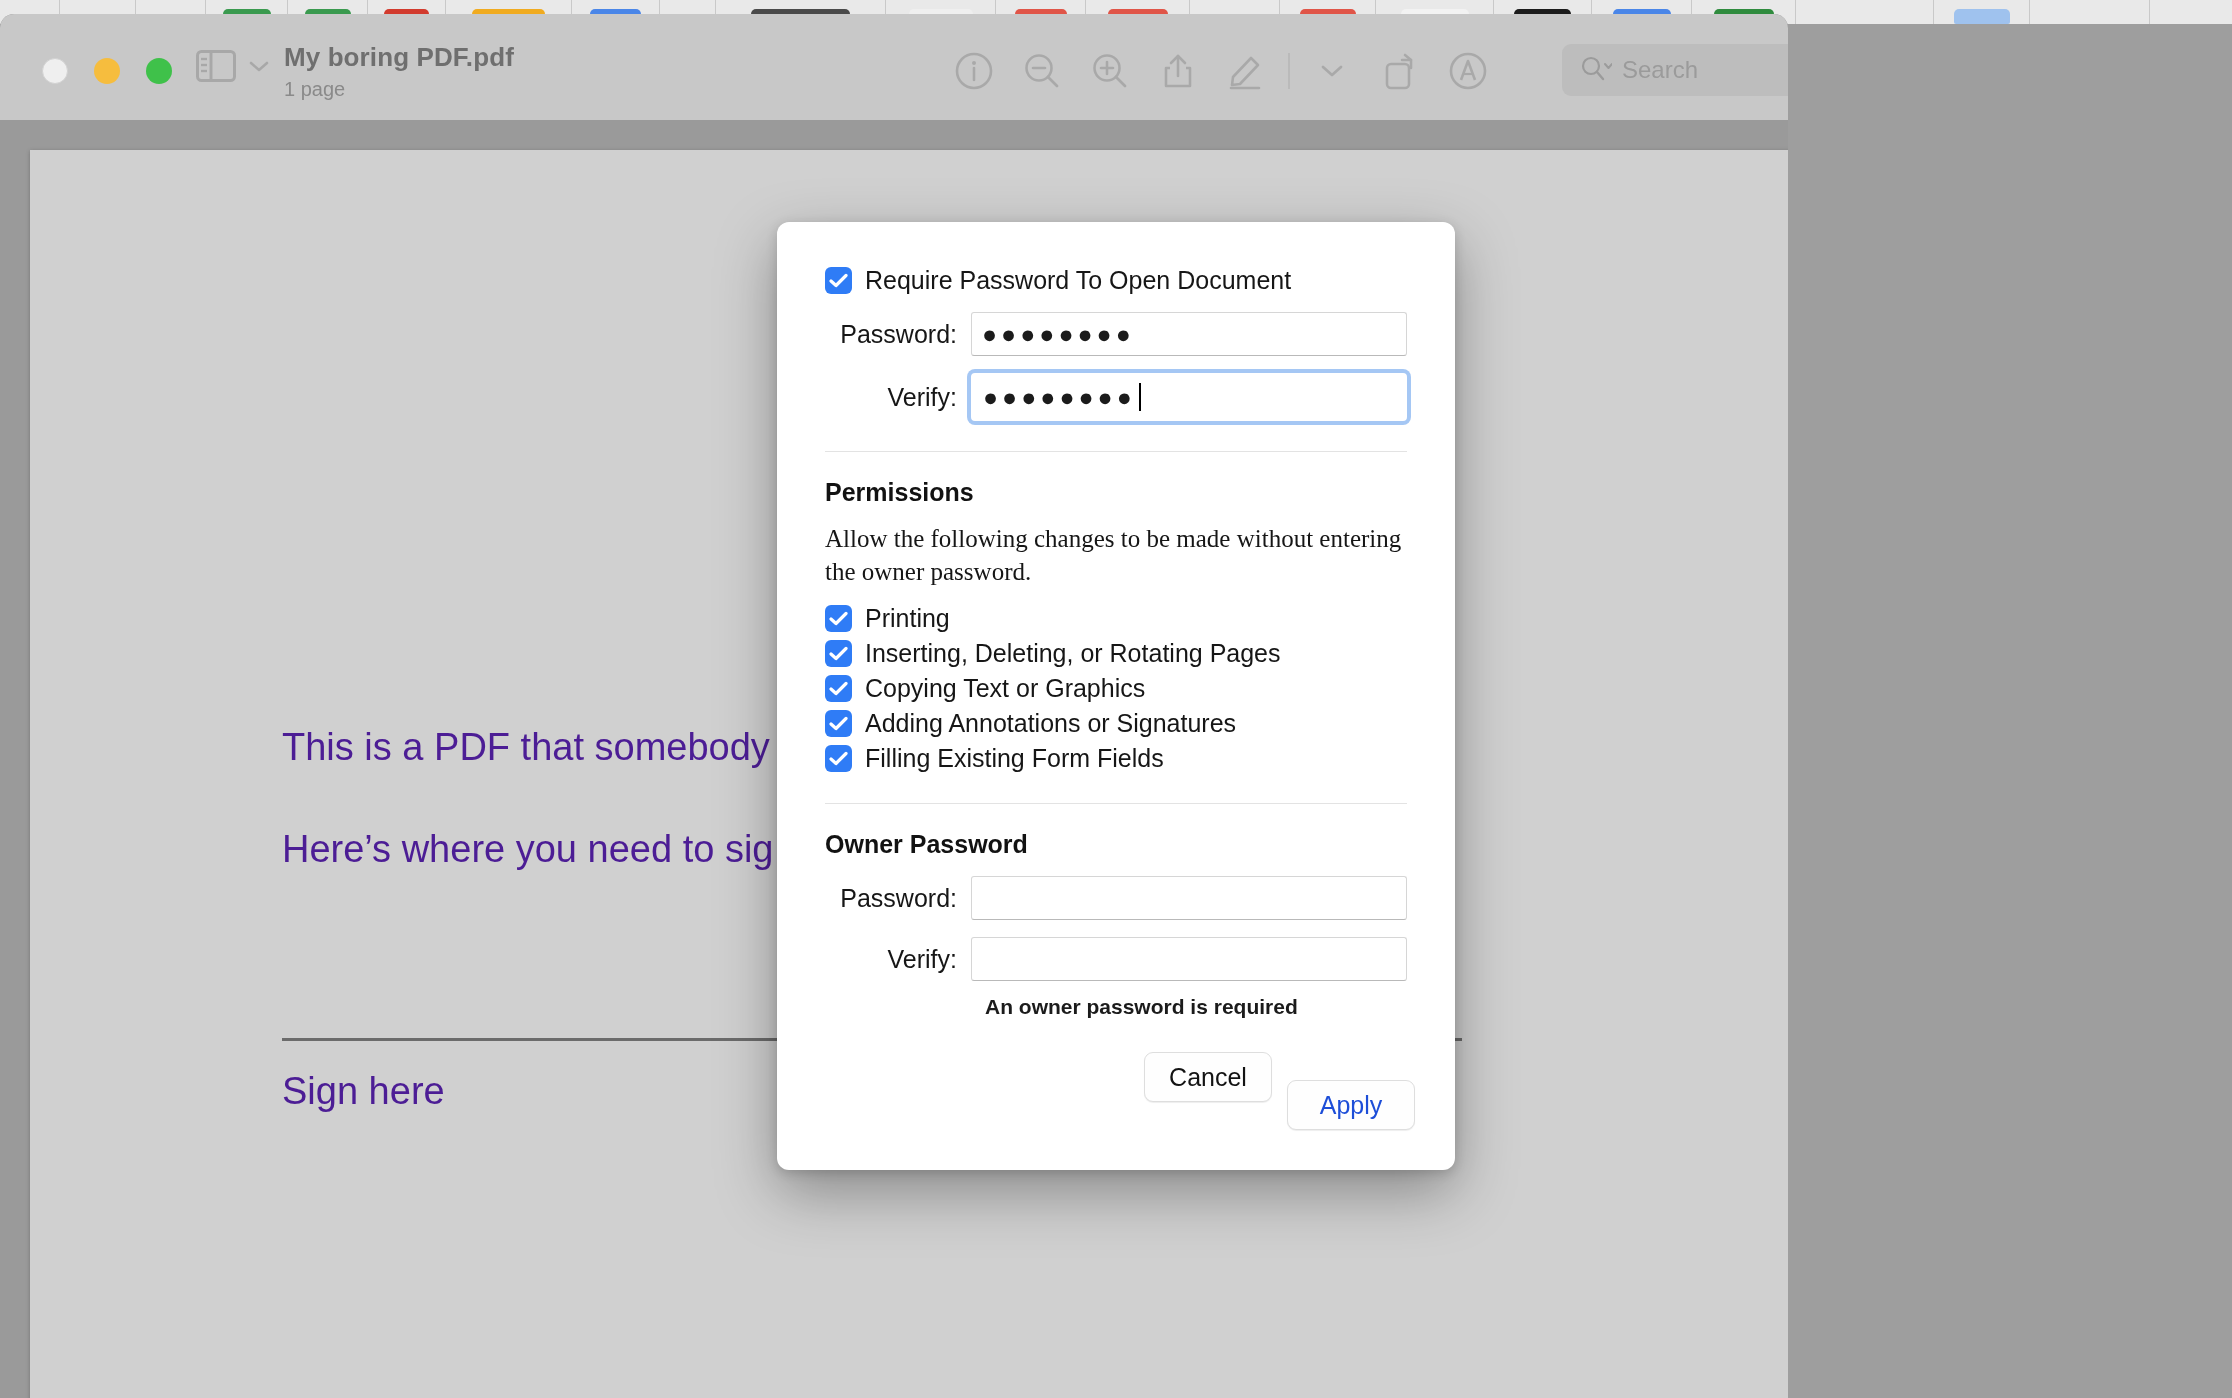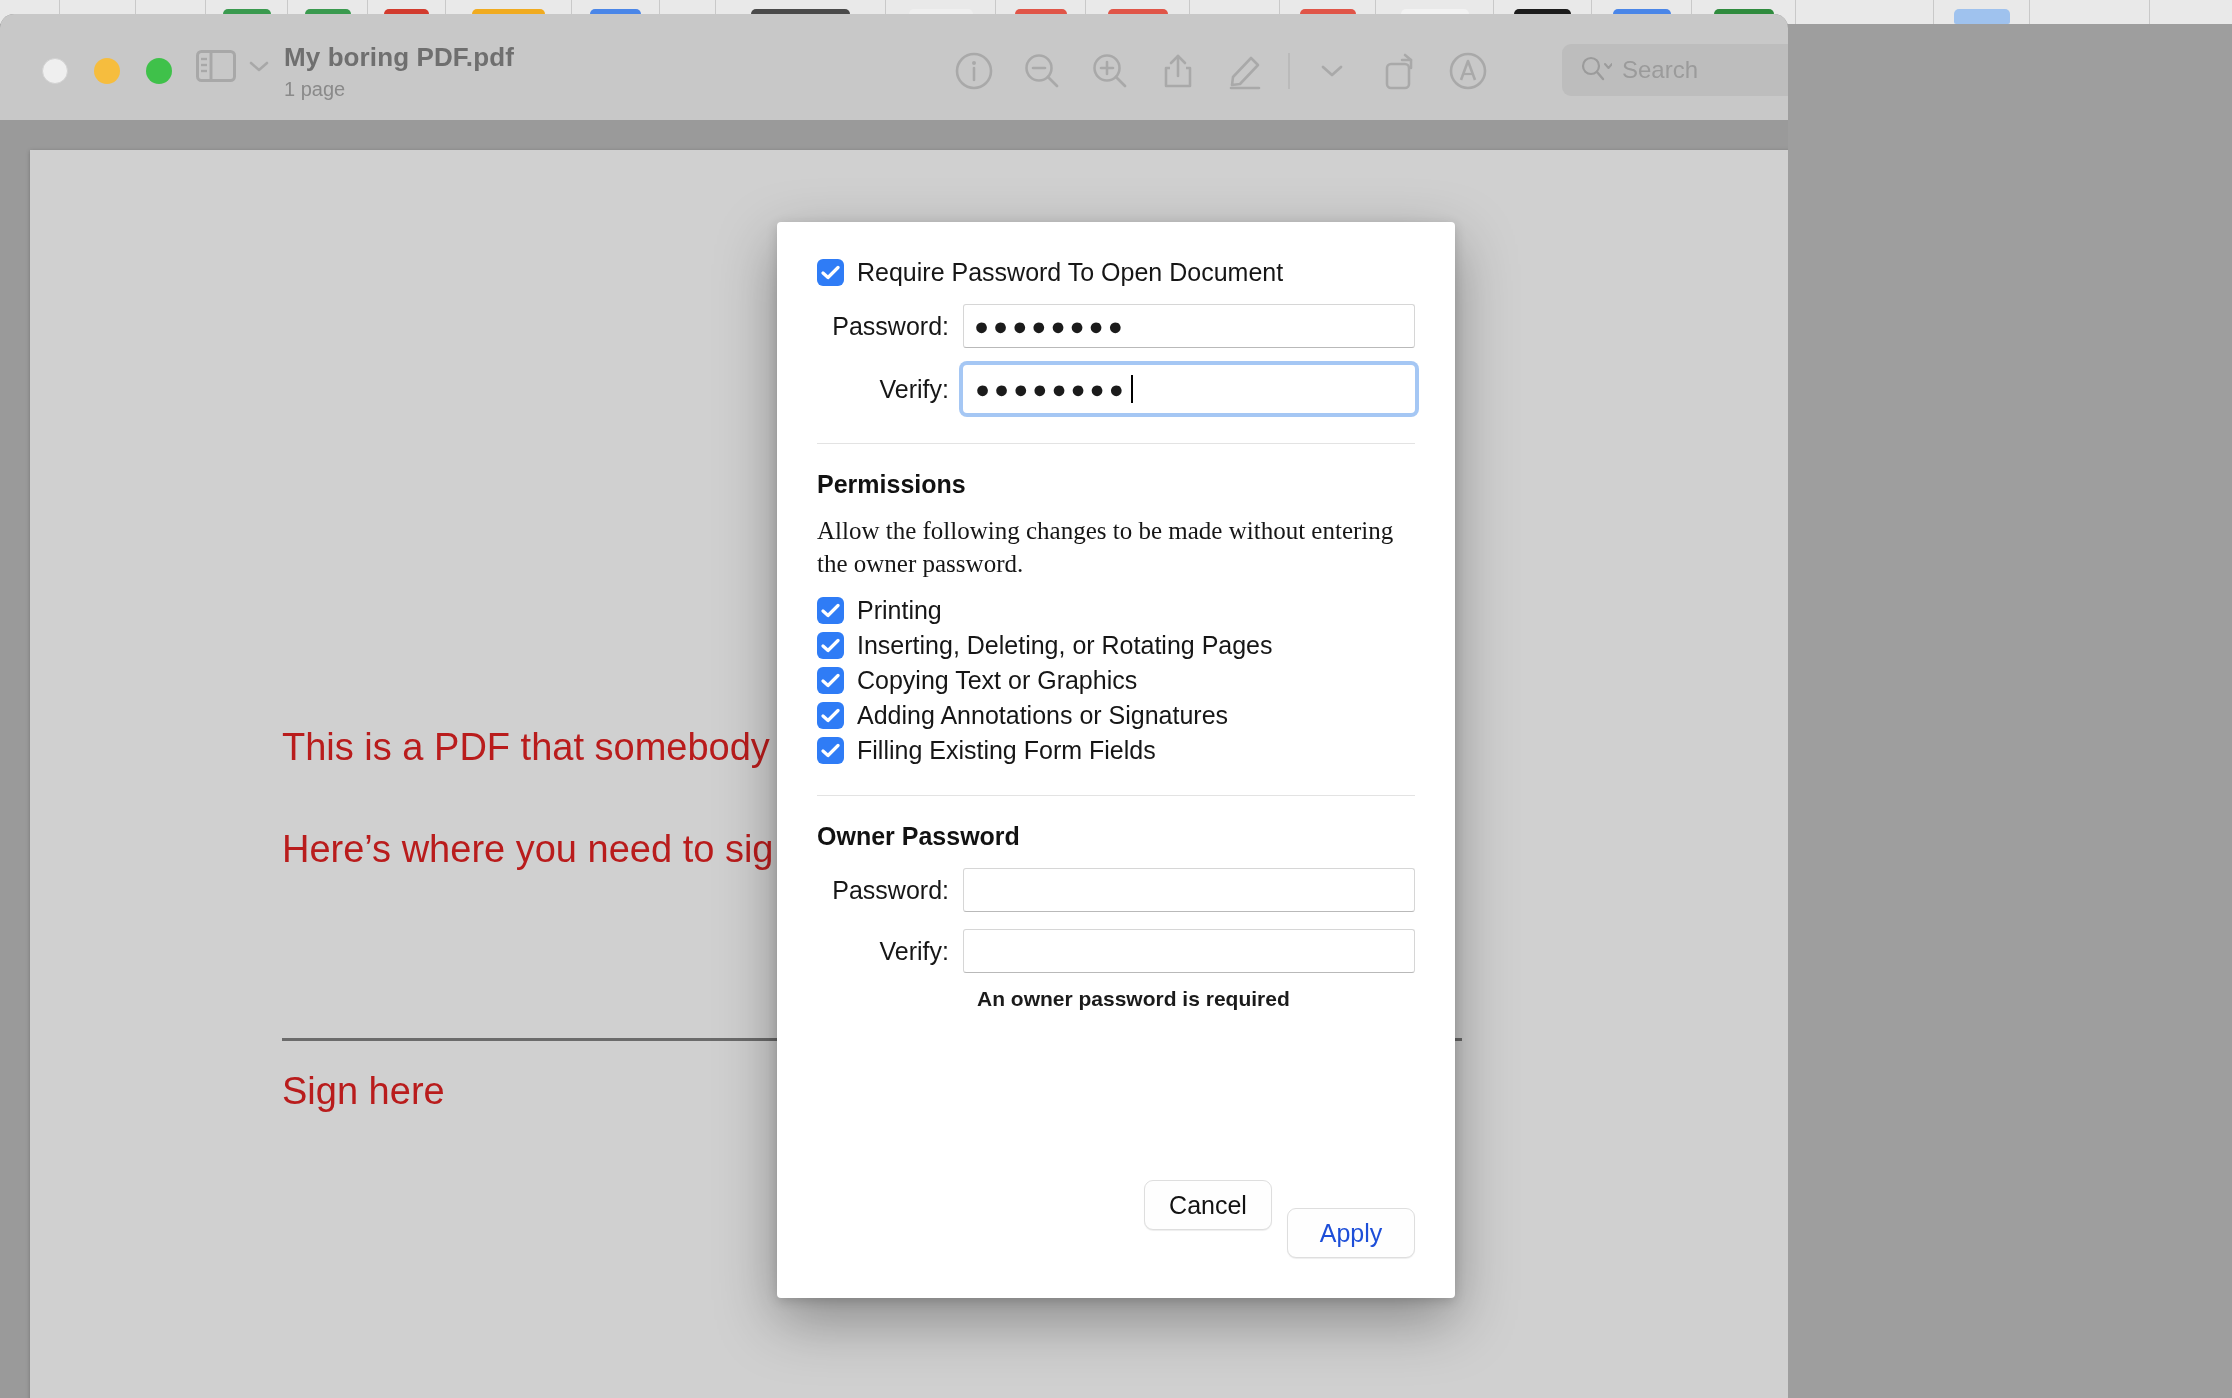--- a/index.html
+++ b/index.html
@@ -79,39 +79,39 @@
     background:#9a9a9a;
   }
   #page {
     position:absolute; left:30px; top:30px;
     width:2172px; height:1250px;
     background:#d0d0d0;
     box-shadow:0 1px 4px rgba(0,0,0,.25);
   }
   .pdf-line {
     position:absolute;
-    font-size:38px; color:#b91c1c;
+    font-size:38px; color:#4c1d95;
     white-space:nowrap;
   }
   #pdf-l1 { left:252px; top:576px; }
   #pdf-l2 { left:252px; top:678px; }
   #sign-rule {
     position:absolute; left:252px; top:888px;
     width:1180px; height:3px; background:#6b6b6b;
   }
   #pdf-signhere { left:252px; top:920px; }
 
   
   #dialog {
     position:absolute; left:777px; top:222px;
-    width:678px; height:1076px;
+    width:678px; height:948px;
     background:#ffffff;
-    border-radius:4px;
+    border-radius:12px;
     box-shadow:0 22px 60px rgba(0,0,0,.34), 0 3px 12px rgba(0,0,0,.16);
-    padding:0;
+    padding:8px;
   }
   .dlg-pad { padding:0 40px; }
 
   .row-check {
     display:flex; align-items:center; gap:13px;
   }
   .cb {
     width:27px; height:27px; border-radius:6px;
     background:#2f7cf6; flex:0 0 auto;
     display:flex; align-items:center; justify-content:center;

